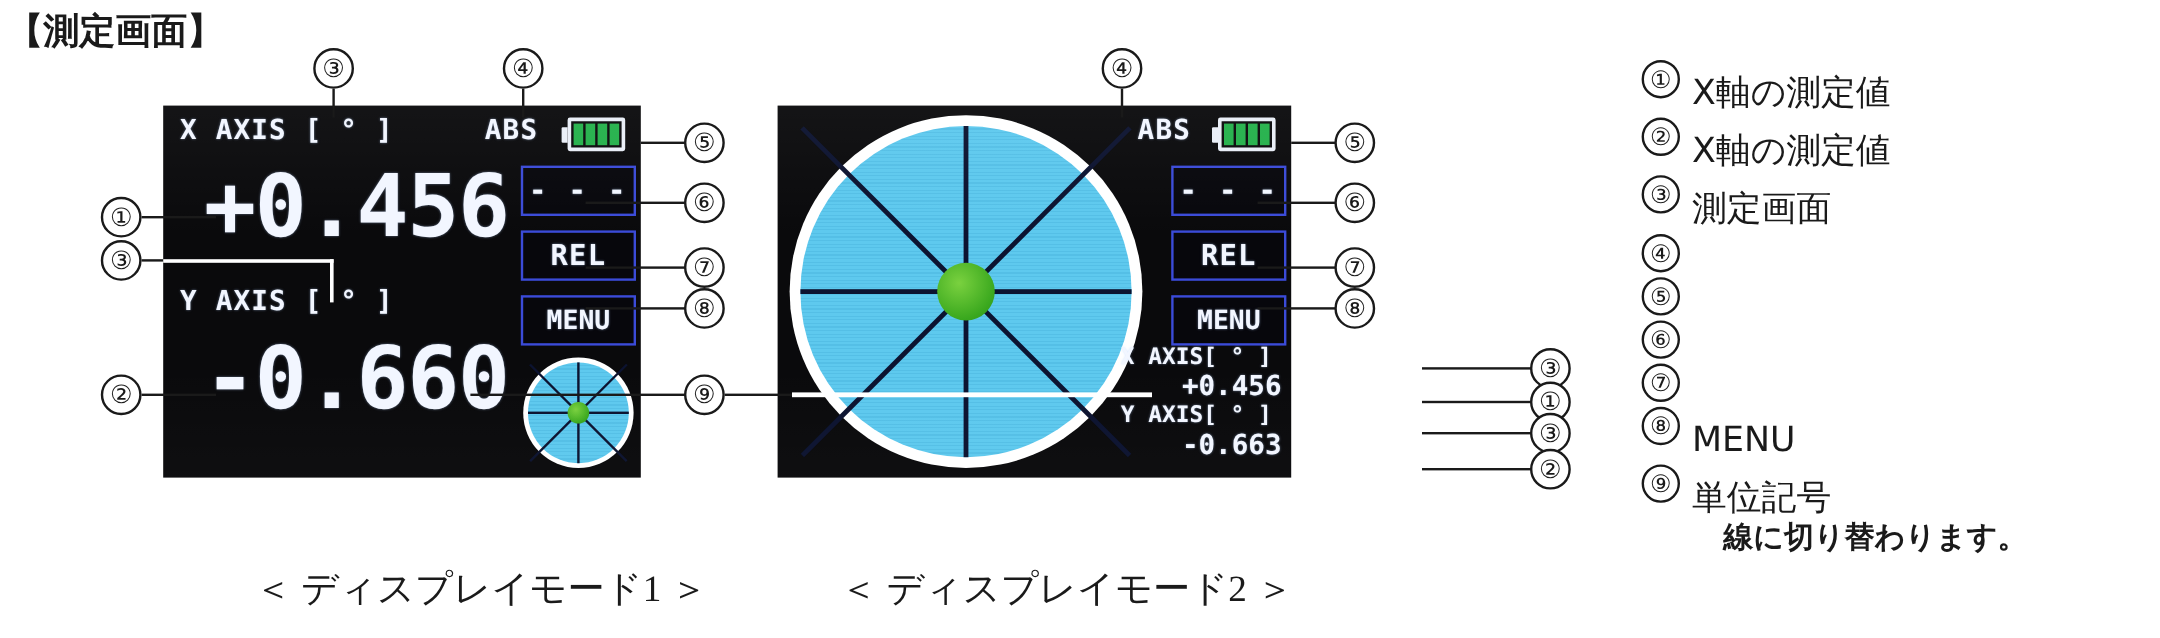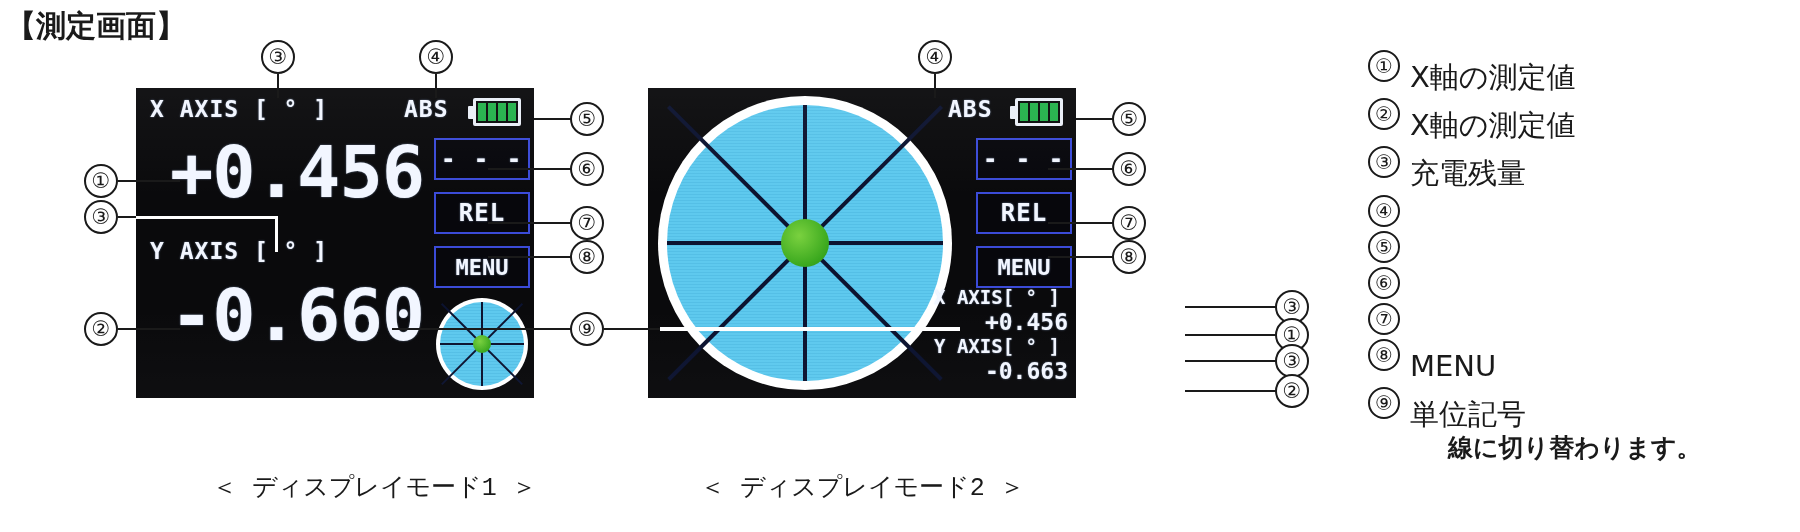--- a/index.html
+++ b/index.html
@@ -90,22 +90,22 @@
   #lcd2 { left:648px; top:88px; width:428px; height:310px; }
 
   #p2-mode { position:absolute; left:300px; top:8px; font-size:23px; letter-spacing:1px; }
 
   #p2-readout { position:absolute; left:286px; top:200px; width:140px; }
   .p2-line { font-size:19px; letter-spacing:0px; line-height:1.05; }
   .p2-val  { font-size:23px; letter-spacing:0px; line-height:1.25; text-align:right; padding-right:6px; }
 
   
   .caption {
-    position:absolute; font-size:25px; font-weight:400; white-space:nowrap;
-    font-family:Liberation Mono, monospace;
+    position:absolute; font-size:31px; font-weight:400; white-space:nowrap;
+    font-family:Liberation Serif, serif;
   }
   #cap1 { left:212px; top:470px; }
   #cap2 { left:700px; top:470px; }
 
   
   .callout {
     position:absolute;
     width:34px; height:34px; border-radius:50%;
     border:2.5px solid #1a1a1a; background:#fff;
     display:flex; align-items:center; justify-content:center;
@@ -129,21 +129,21 @@
   .leg-text {
     font-size:29px; line-height:1.18; white-space:nowrap;
     font-family:"DejaVu Sans","Liberation Sans",sans-serif;
     margin-top:12px;
   }
   #legend-note {
     margin-top:2px; margin-left:42px;
     font-size:25px; line-height:1.2; font-weight:700;
     font-family:"DejaVu Sans","Liberation Sans",sans-serif;
   }
-  #legend-note .note-ind { display:block; margin-left:38px; }
+  #legend-note .note-ind { display:block; margin-left:26px; }
 </style>
 </head>
 <body>
 
 <div id="page-heading">【測定画面】</div>
 
 <div class="lcd" id="lcd1">
 
   <div class="lcd-text" id="p1-xlabel">X AXIS [ ° ]</div>
   <div class="lcd-text" id="p1-xval">+0.456</div>
@@ -282,21 +282,21 @@
   <div class="leg-row">
     <div class="leg-num">①</div>
     <div class="leg-text">X軸の測定値</div>
   </div>
   <div class="leg-row">
     <div class="leg-num">②</div>
     <div class="leg-text">X軸の測定値</div>
   </div>
   <div class="leg-row">
     <div class="leg-num">③</div>
-    <div class="leg-text">充電残量</div>
+    <div class="leg-text">測定画面</div>
   </div>
   <div class="leg-row">
     <div class="leg-num">④</div>
   </div>
   <div class="leg-row">
     <div class="leg-num">⑤</div>
   </div>
   <div class="leg-row">
     <div class="leg-num">⑥</div>
   </div>

